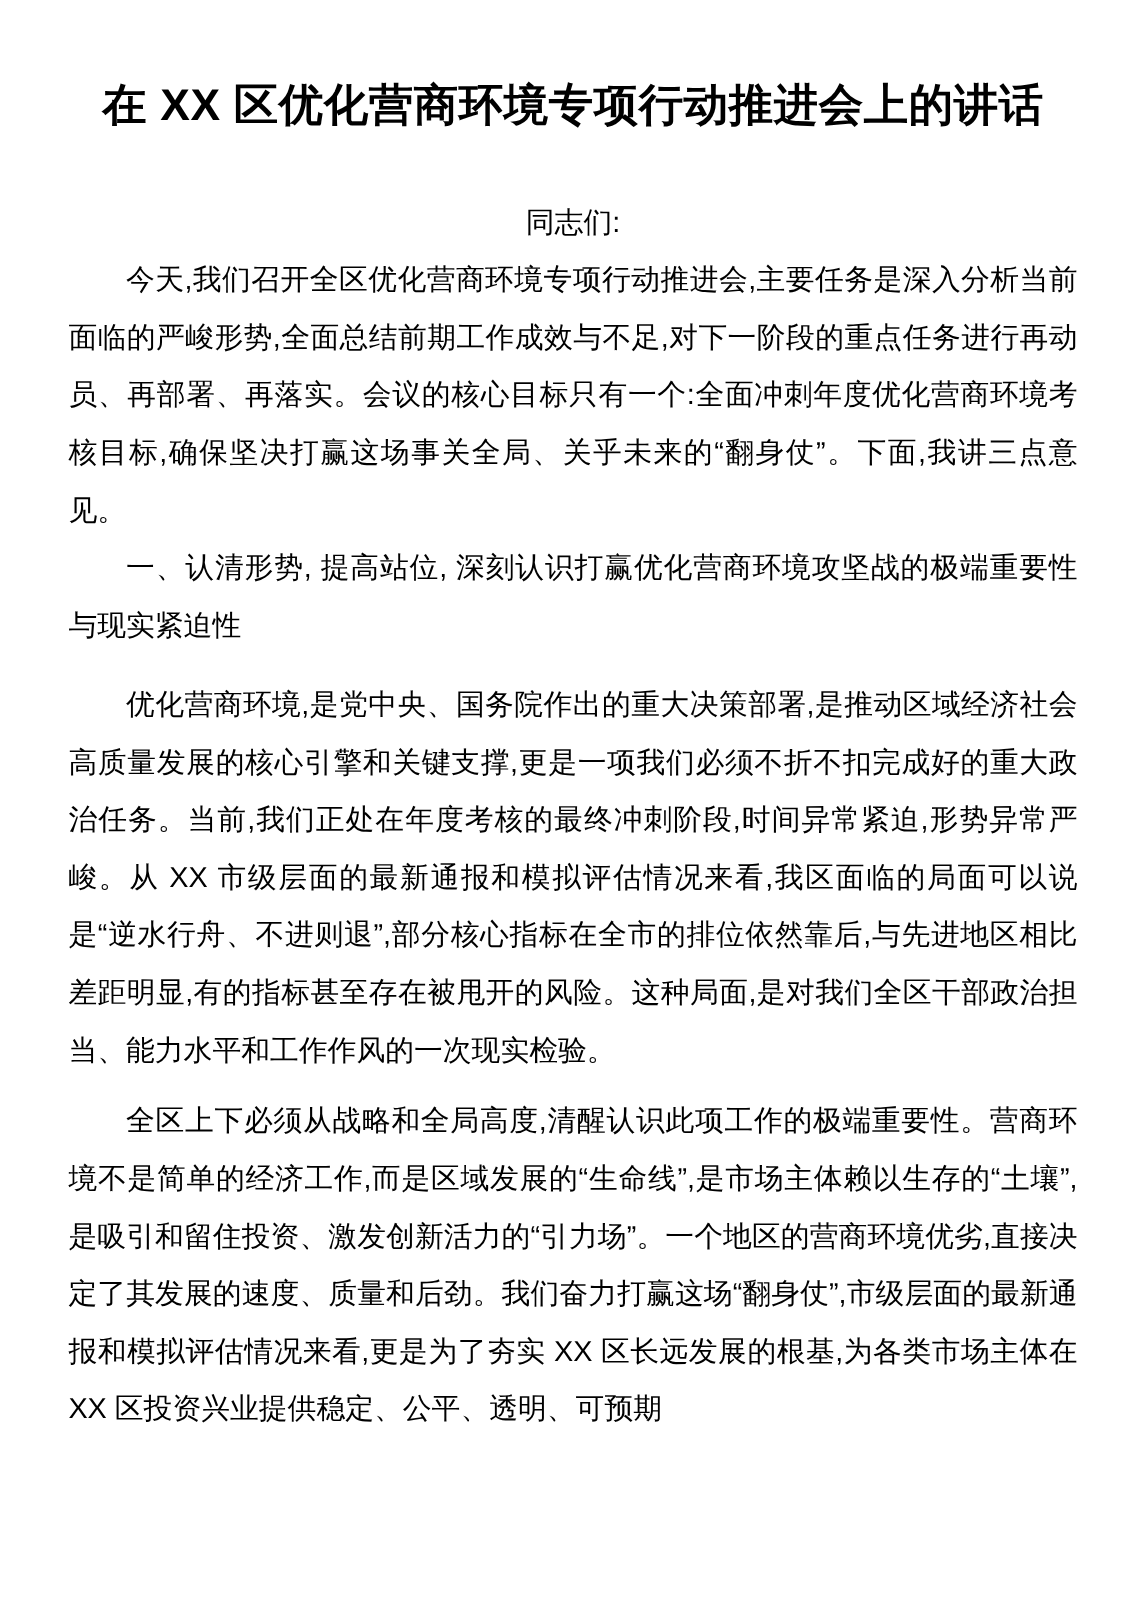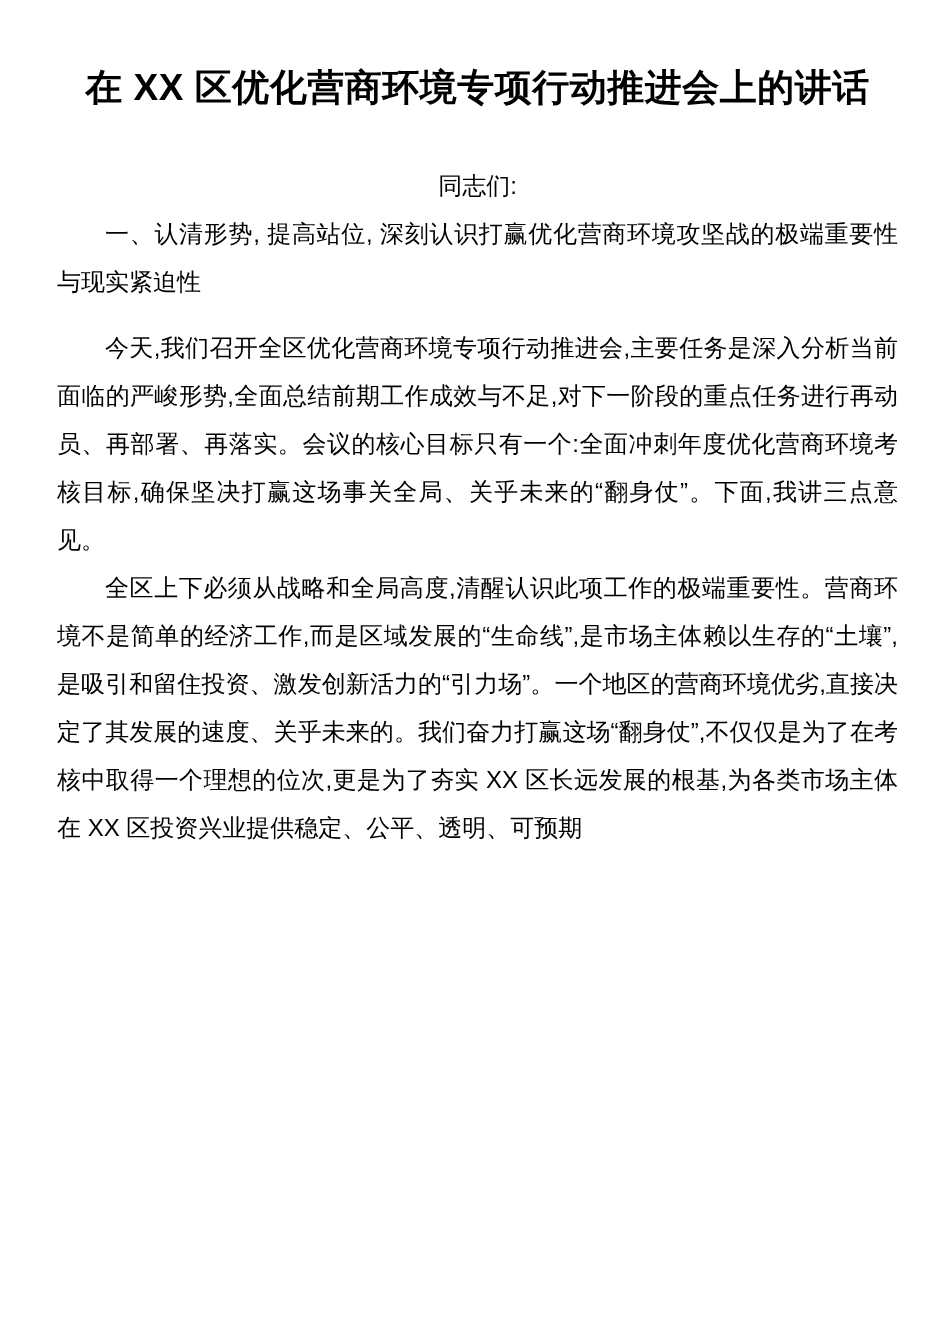--- a/index.html
+++ b/index.html
@@ -55,17 +55,18 @@
     margin-bottom: 11px;
   }
 </style>
 </head>
 <body>
 
 <div class="page">
   <div class="content">
     <h1 class="doc-title">在 XX 区优化营商环境专项行动推进会上的讲话</h1>
     <p class="salutation">同志们:</p>
+    <p class="para">今天,我们召开全区优化营商环境专项行动推进会,主要任务是深入分析当前面临的严峻形势,全面总结前期工作成效与不足,对下一阶段的重点任务进行再动员、再部署、再落实。会议的核心目标只有一个:全面冲刺年度优化营商环境考核目标,确保坚决打赢这场事关全局、关乎未来的“翻身仗”。下面,我讲三点意见。</p>
     <p class="para heading gap-after-heading">一、认清形势, 提高站位, 深刻认识打赢优化营商环境攻坚战的极端重要性与现实紧迫性</p>
-    <p class="para">今天,我们召开全区优化营商环境专项行动推进会,主要任务是深入分析当前面临的严峻形势,全面总结前期工作成效与不足,对下一阶段的重点任务进行再动员、再部署、再落实。会议的核心目标只有一个:全面冲刺年度优化营商环境考核目标,确保坚决打赢这场事关全局、关乎未来的“翻身仗”。下面,我讲三点意见。</p>
-    <p class="para">全区上下必须从战略和全局高度,清醒认识此项工作的极端重要性。营商环境不是简单的经济工作,而是区域发展的“生命线”,是市场主体赖以生存的“土壤”,是吸引和留住投资、激发创新活力的“引力场”。一个地区的营商环境优劣,直接决定了其发展的速度、关乎未来的。我们奋力打赢这场“翻身仗”,不仅仅是为了在考核中取得一个理想的位次,更是为了夯实 XX 区长远发展的根基,为各类市场主体在 XX 区投资兴业提供稳定、公平、透明、可预期</p>
+    <p class="para gap-after-body">优化营商环境,是党中央、国务院作出的重大决策部署,是推动区域经济社会高质量发展的核心引擎和关键支撑,更是一项我们必须不折不扣完成好的重大政治任务。当前,我们正处在年度考核的最终冲刺阶段,时间异常紧迫,形势异常严峻。从 XX 市级层面的最新通报和模拟评估情况来看,我区面临的局面可以说是“逆水行舟、不进则退”,部分核心指标在全市的排位依然靠后,与先进地区相比差距明显,有的指标甚至存在被甩开的风险。这种局面,是对我们全区干部政治担当、能力水平和工作作风的一次现实检验。</p>
+    <p class="para">全区上下必须从战略和全局高度,清醒认识此项工作的极端重要性。营商环境不是简单的经济工作,而是区域发展的“生命线”,是市场主体赖以生存的“土壤”,是吸引和留住投资、激发创新活力的“引力场”。一个地区的营商环境优劣,直接决定了其发展的速度、质量和后劲。我们奋力打赢这场“翻身仗”,市级层面的最新通报和模拟评估情况来看,更是为了夯实 XX 区长远发展的根基,为各类市场主体在 XX 区投资兴业提供稳定、公平、透明、可预期</p>
   </div>
 </div>
 
 </body></html>

